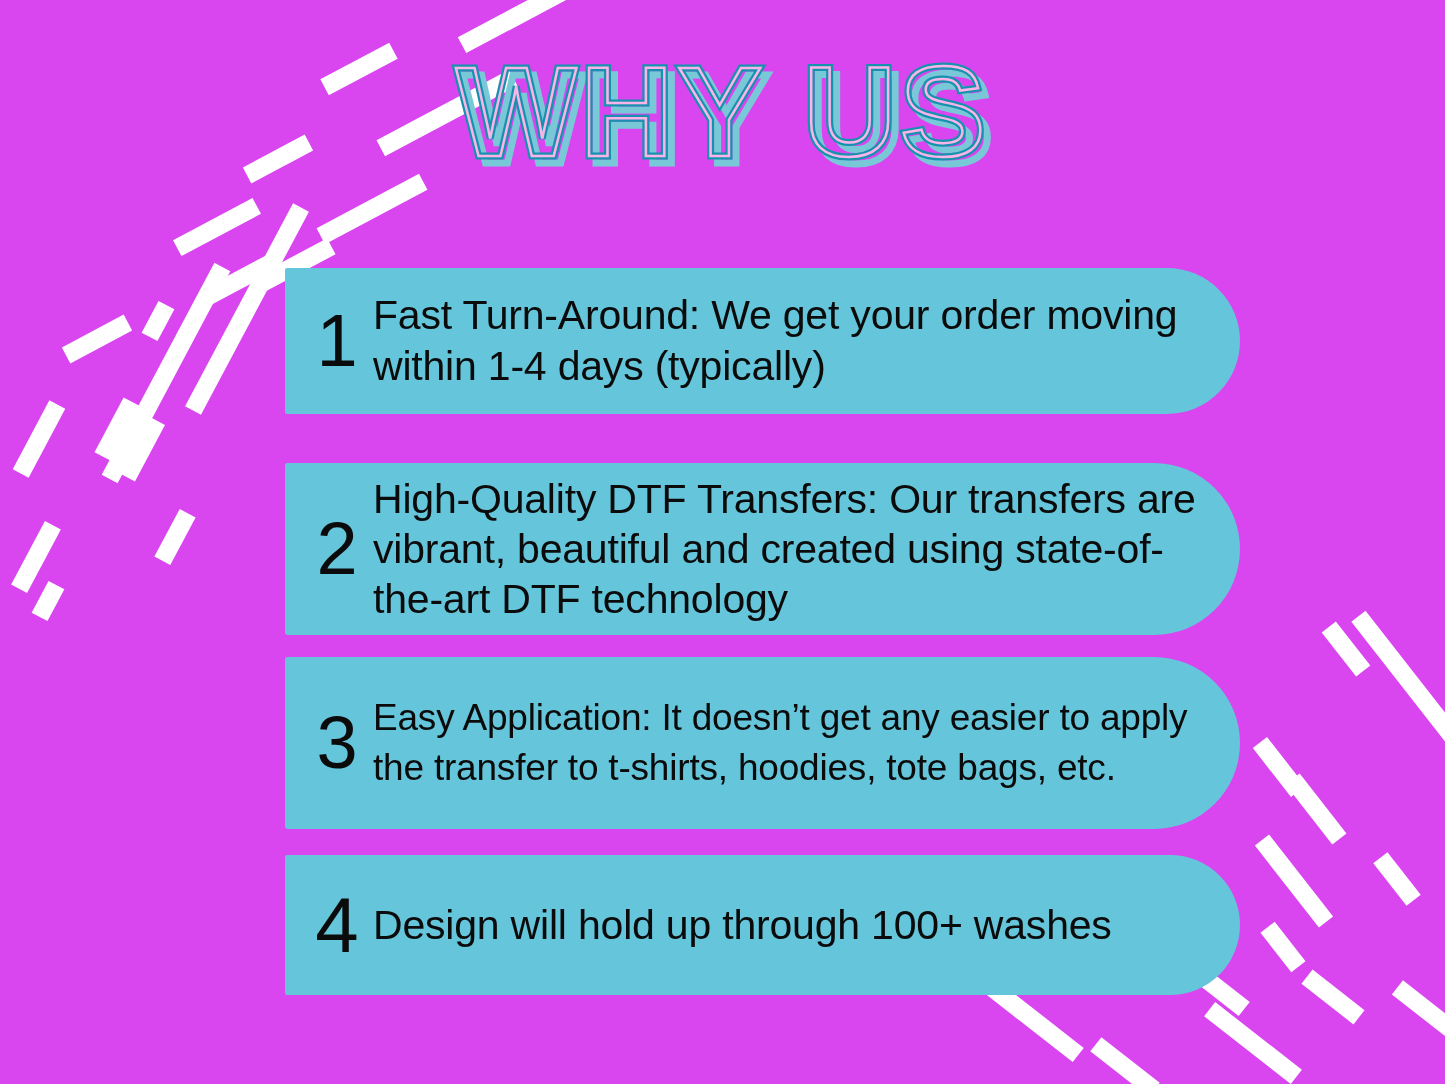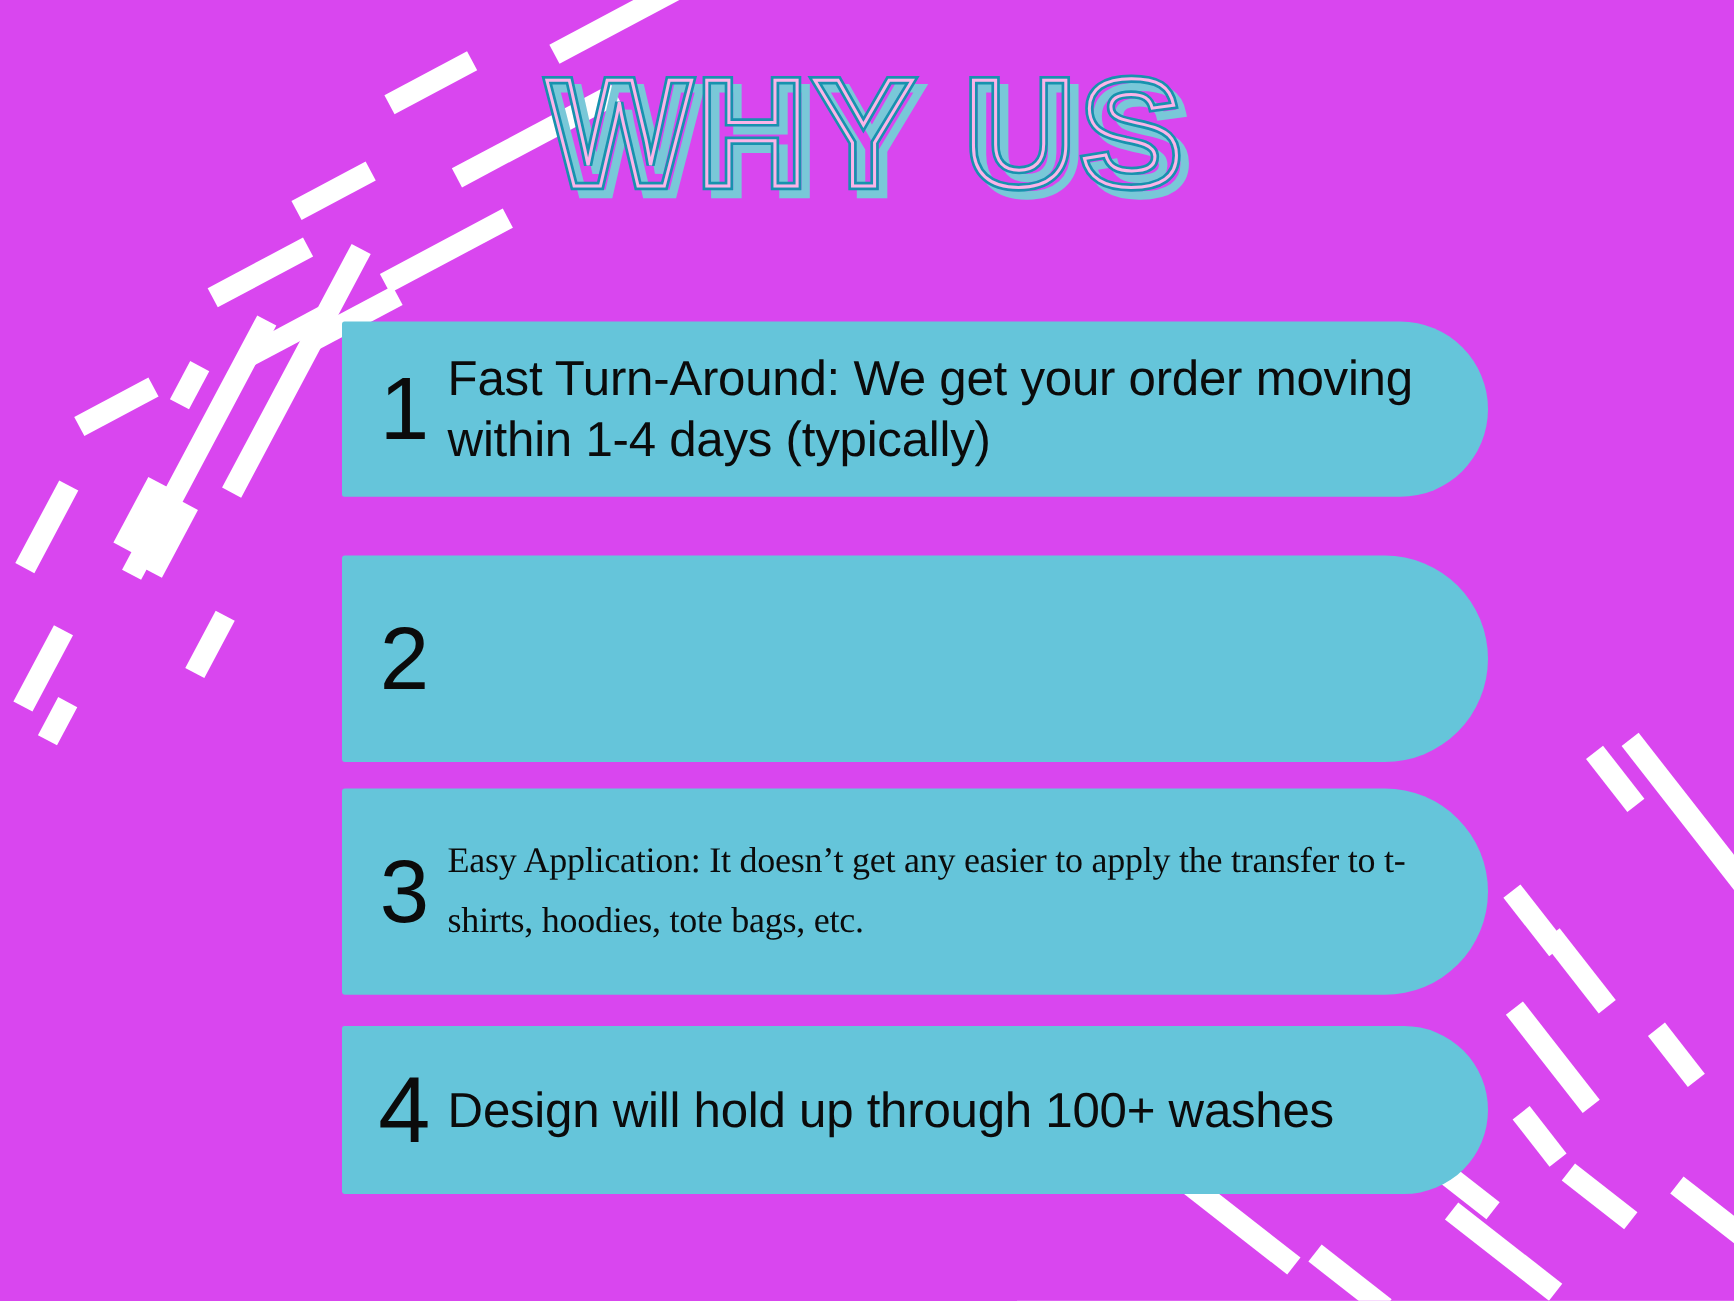--- a/index.html
+++ b/index.html
@@ -105,21 +105,21 @@
     letter-spacing: -0.2px;
   }
 
   #card-1 { left: 285px; top: 268px; width: 955px;  height: 146px; }
   #card-2 { left: 285px; top: 463px; width: 955px;  height: 172px; }
   #card-3 { left: 285px; top: 657px; width: 955px;  height: 172px; }
   #card-4 { left: 285px; top: 855px; width: 955px;  height: 140px; }
 
   #card-1 .card-text { font-size: 41px; line-height: 51px; }
   #card-2 .card-text { font-size: 41px; line-height: 50px; }
-  #card-3 .card-text { font-size: 30px; line-height: 50px; font-family: Liberation Serif, serif; }
+  #card-3 .card-text { font-size: 37px; line-height: 50px; }
   #card-4 .card-text { font-size: 41px; line-height: 50px; }
   #card-4 .card-num  { font-size: 78px; }
 </style>
 </head>
 <body>
 
 <div id="poster">
 
   <div id="decor">
       <div class="dash" style="left: 455px; top: 8px; width: 120px; height: 18px; background: rgb(255, 255, 255); transform: rotate(-28deg);"></div>
@@ -162,20 +162,21 @@
     <div class="title-layer" id="title-inner">WHY US</div>
   </div>
 
   <div class="card" id="card-1">
     <div class="card-num">1</div>
     <div class="card-text">Fast Turn-Around: We get your order moving within 1-4 days (typically)</div>
   </div>
 
   <div class="card" id="card-2">
     <div class="card-num">2</div>
+    <div class="card-text">High-Quality DTF Transfers: Our transfers are vibrant, beautiful and created using state-of-the-art DTF technology</div>
   </div>
 
   <div class="card" id="card-3">
     <div class="card-num">3</div>
     <div class="card-text">Easy Application: It doesn’t get any easier to apply the transfer to t-shirts, hoodies, tote bags, etc.</div>
   </div>
 
   <div class="card" id="card-4">
     <div class="card-num">4</div>
     <div class="card-text">Design will hold up through 100+ washes</div>

